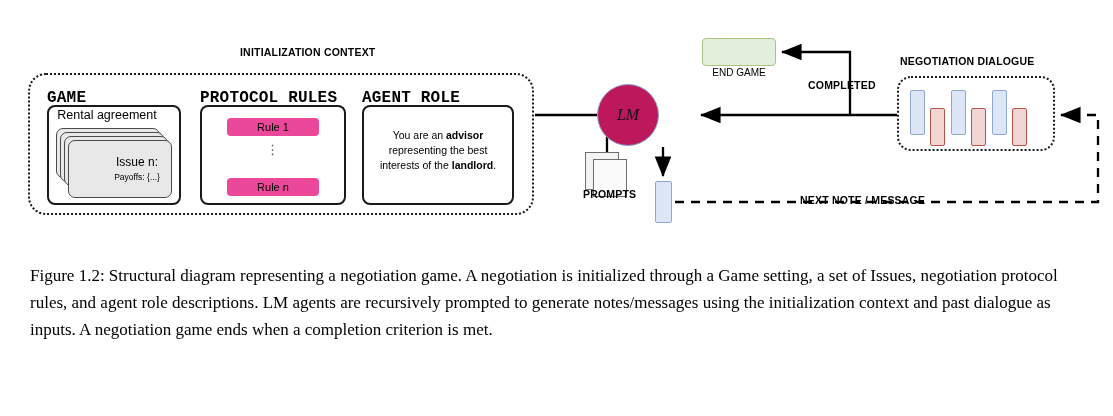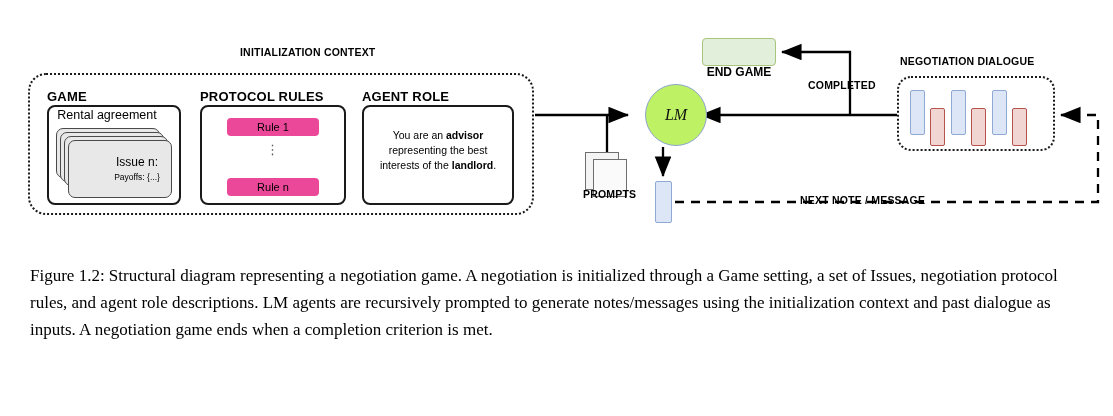--- a/index.html
+++ b/index.html
@@ -52,21 +52,21 @@
     left: 28px; top: 73px;
     width: 506px; height: 142px;
     border: 2.5px dotted #1a1a1a;
     border-radius: 18px;
     box-sizing: border-box;
   }
   #init-context-title {
     left: 240px; top: 46px;
   }
 
-  .col-title { font-weight: bold; font-size: 13px; }
+  .col-title { font-weight: bold; font-size: 16px; font-family: Liberation Mono, monospace; }
 
   
   #game-title  { left: 47px;  top: 89px; }
   #rules-title { left: 200px; top: 89px; }
   #role-title  { left: 362px; top: 89px; }
 
   .card-box {
     position: absolute;
     background: #ffffff;
     border: 2px solid #1a1a1a;
@@ -150,24 +150,24 @@
   #prompts-front {
     position: absolute; left: 8px; top: 7px;
     width: 32px; height: 36px;
     background: #fafafa; border: 1.6px solid #6e6e6e;
   }
   #prompts-label { left: 583px; top: 188px; }
 
   
   #lm-node {
     position: absolute;
-    left: 645px; top: 84px;
+    left: 597px; top: 84px;
     width: 62px; height: 62px;
     border-radius: 50%;
-    background: #bef264;
+    background: #be185d;
     border: 1.6px solid #8da3cf;
     box-sizing: border-box;
     display: flex; align-items: center; justify-content: center;
   }
   #lm-label {
     font-family: "Liberation Serif", serif;
     font-style: italic;
     font-size: 16px;
     color: #111;
   }
@@ -176,21 +176,21 @@
   #end-game-box {
     position: absolute;
     left: 702px; top: 38px;
     width: 74px; height: 28px;
     background: #e2efda;
     border: 1.6px solid #a9c47f;
     border-radius: 4px;
     box-sizing: border-box;
     display: flex; align-items: center; justify-content: center;
   }
-  #end-game-label { font-weight: bold; font-size: 12px; margin-top: 40px; }
+  #end-game-label { font-weight: normal; font-size: 10px; margin-top: 40px; }
 
   #completed-label { left: 808px; top: 79px; }
   #next-note-label { left: 800px; top: 194px; }
 
   
   #dialogue-title { left: 900px; top: 55px; }
   #dialogue-box {
     position: absolute;
     left: 897px; top: 76px;
     width: 158px; height: 75px;

